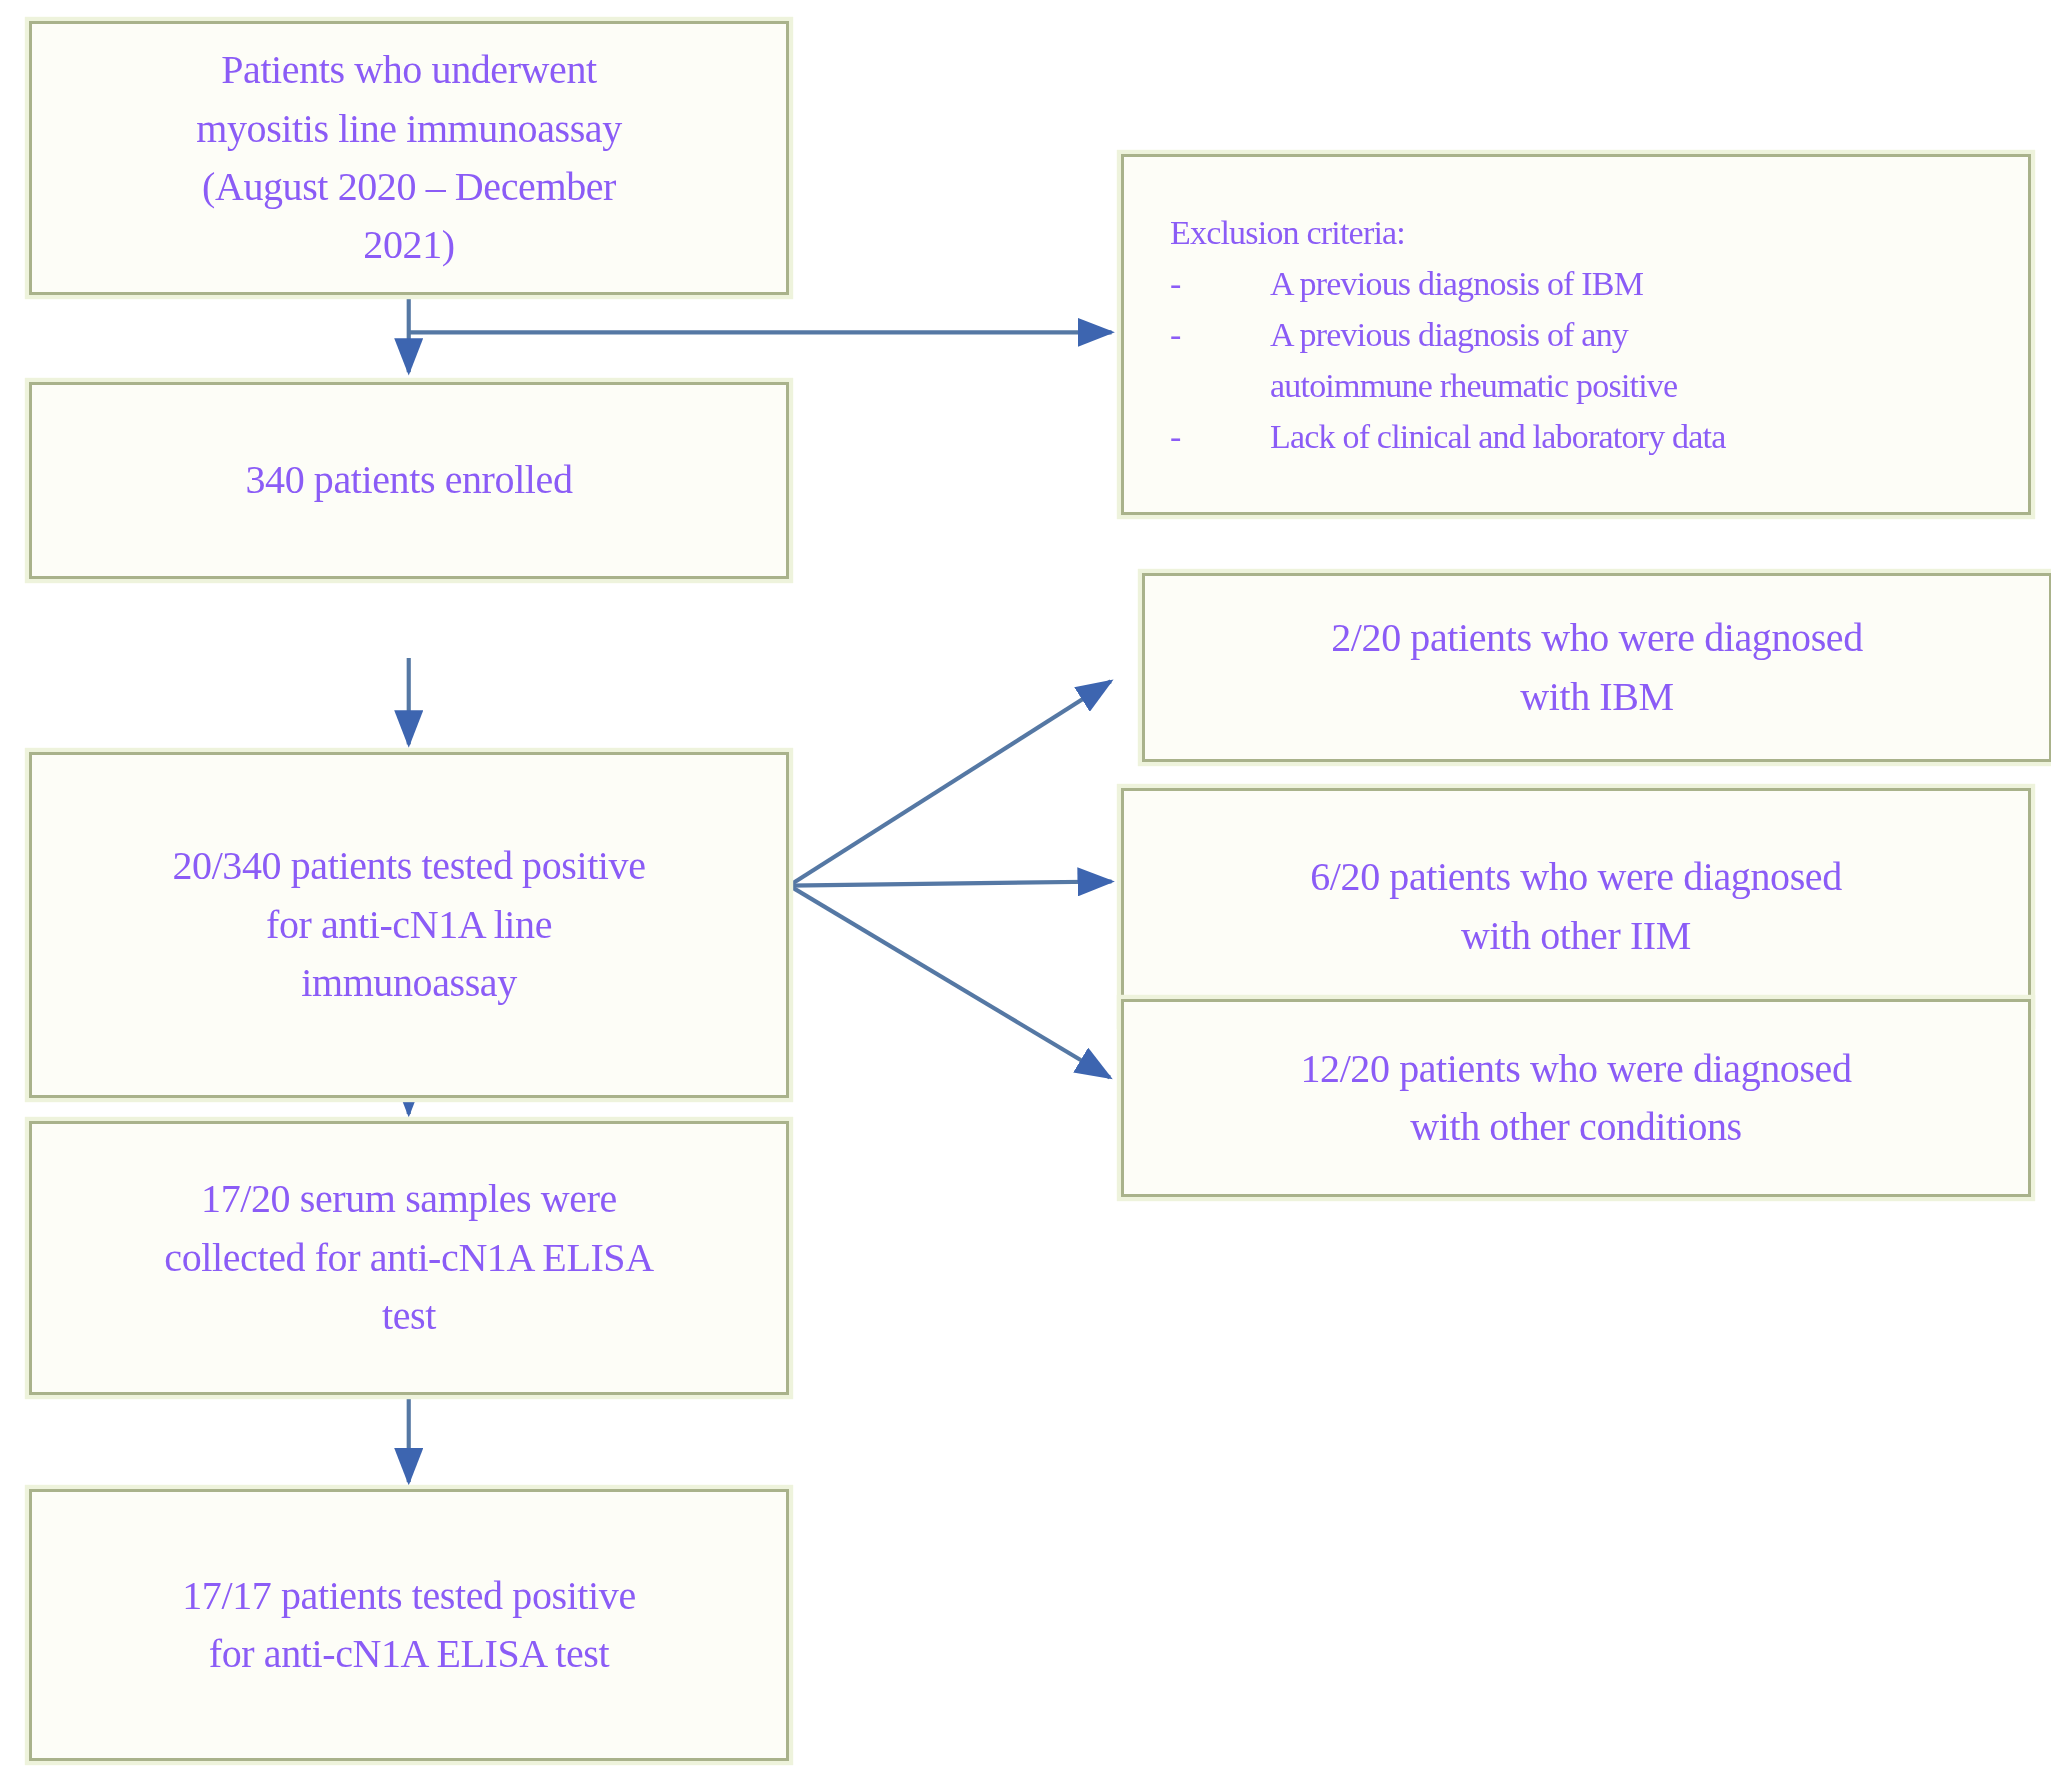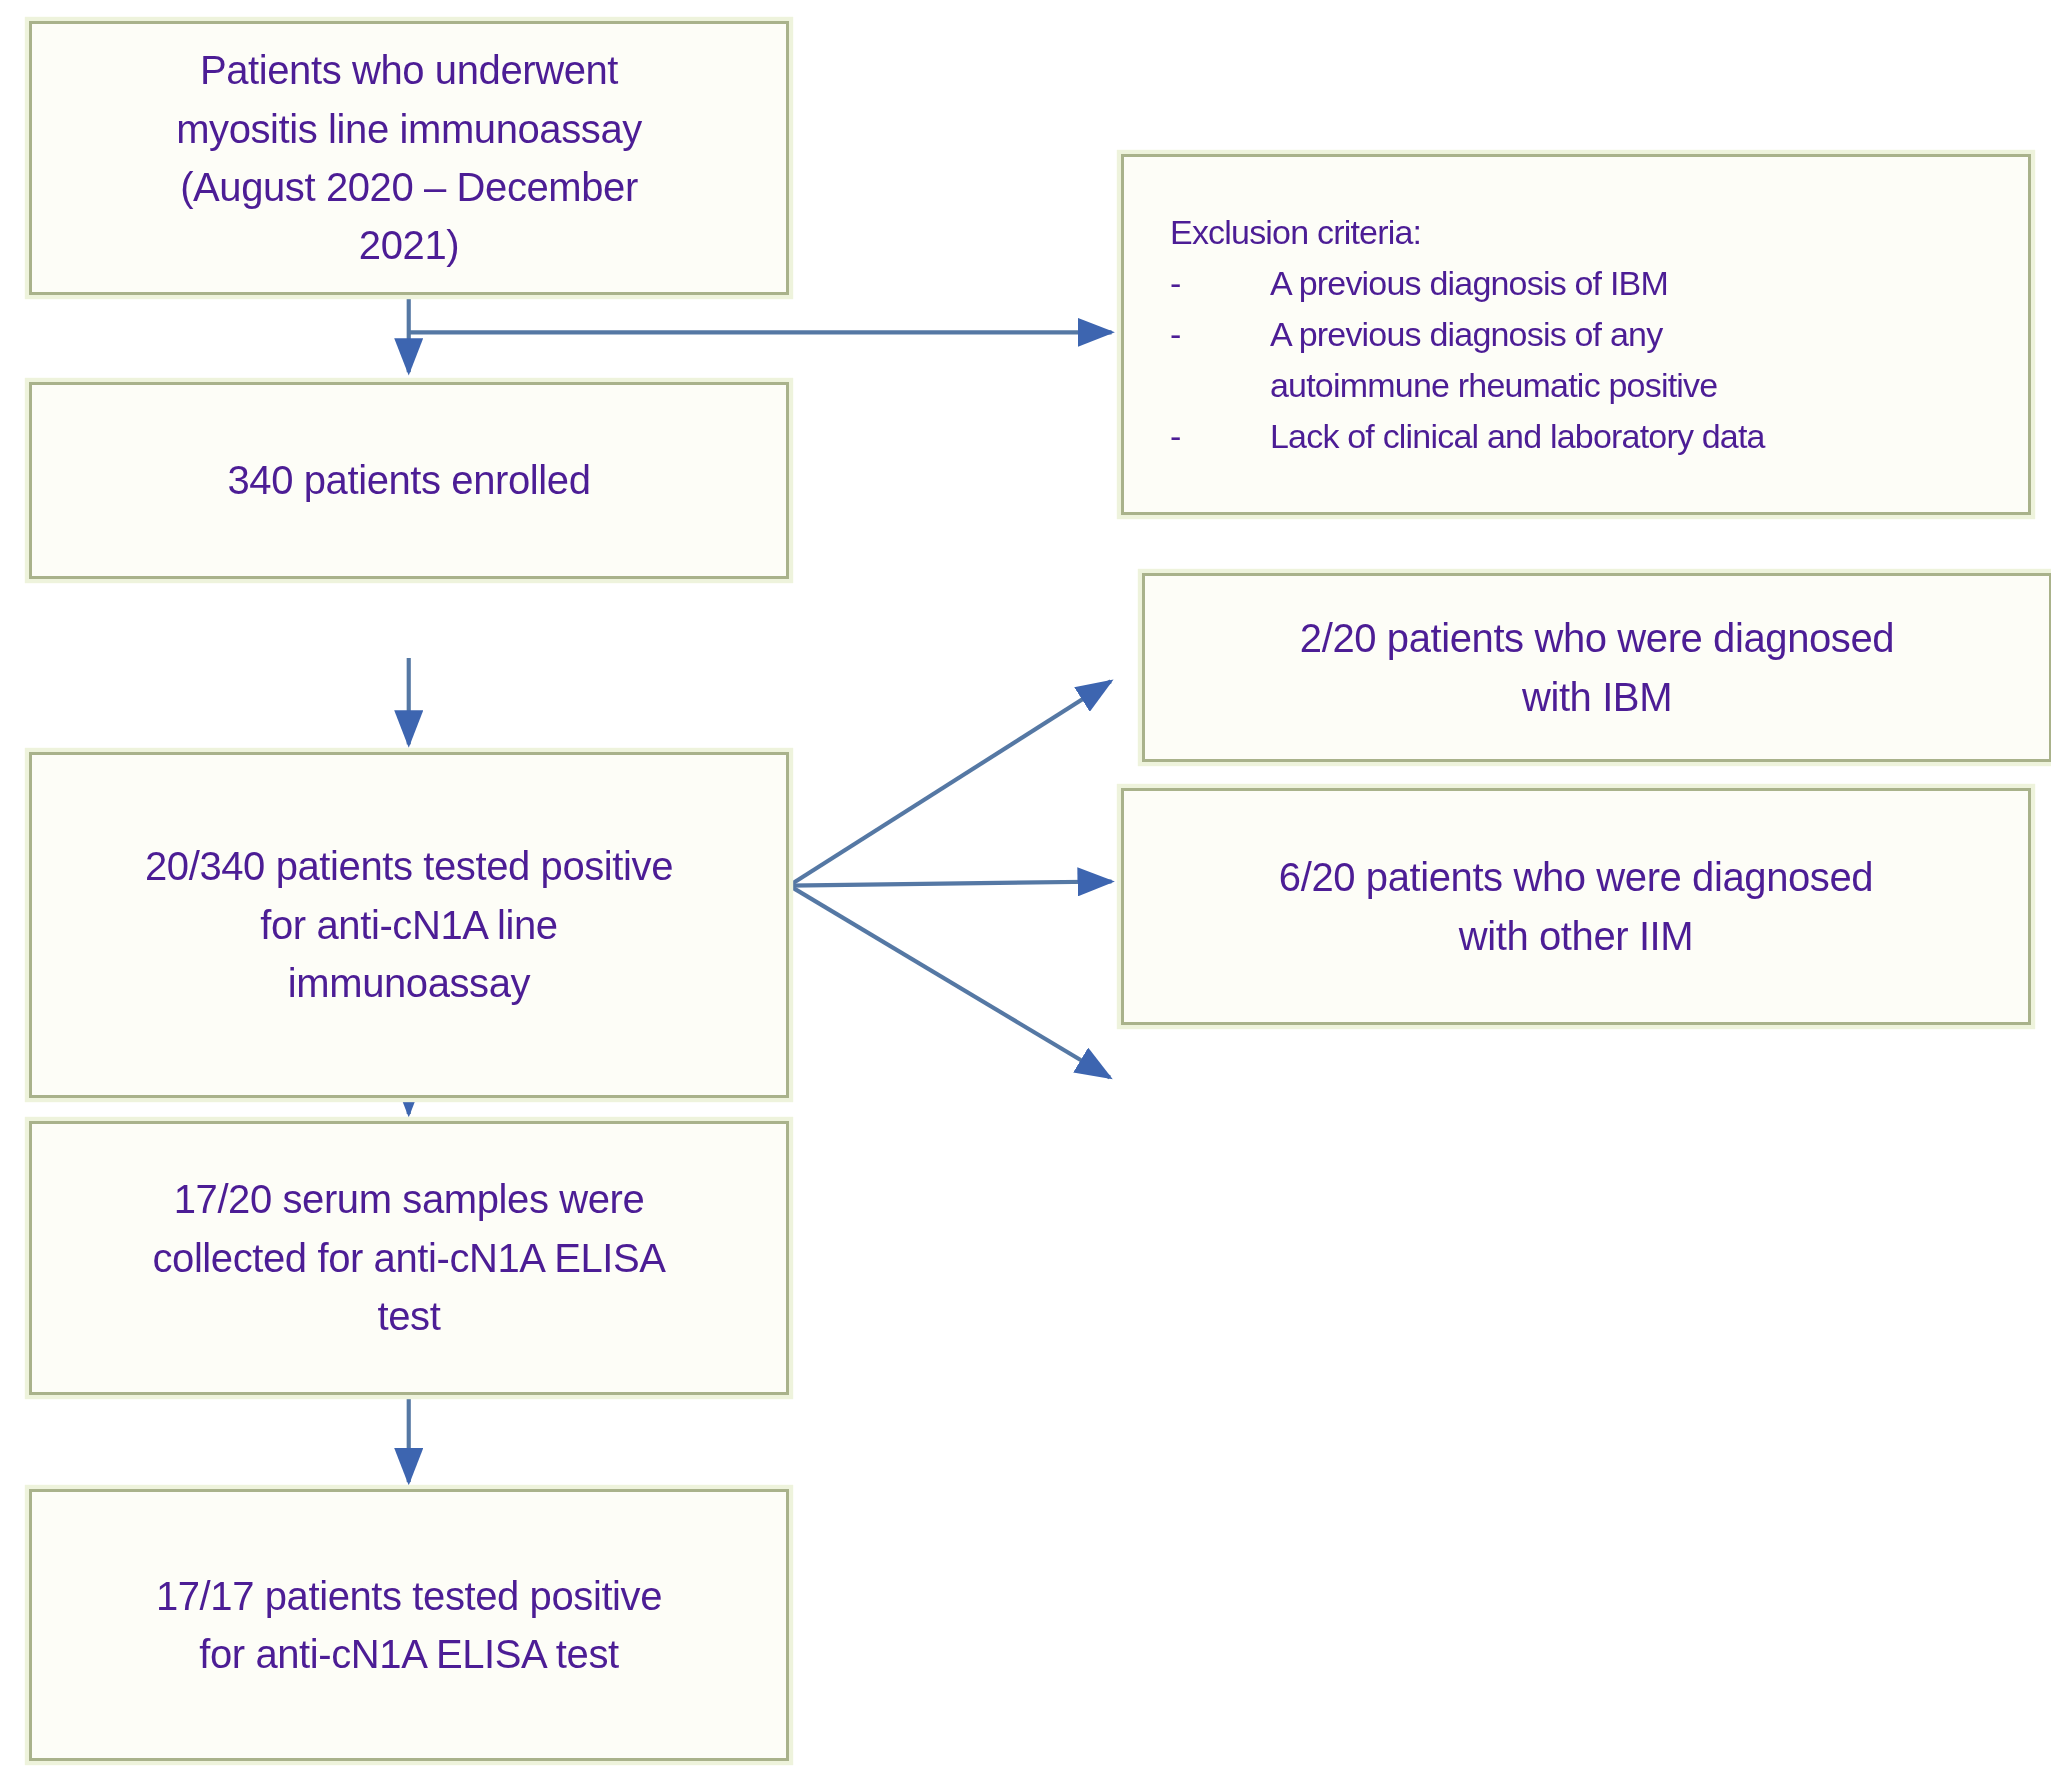--- a/index.html
+++ b/index.html
@@ -26,29 +26,30 @@
     width: 2052px;
     height: 1792px;
     pointer-events: none;
   }
   .box {
     position: absolute;
     box-sizing: border-box;
     background: #fdfdf7;
     border: 3.3px solid #a9b28b;
     box-shadow: 0 0 0 4.2px #eef3dc;
-    color: #4c1d95;
+    color: #8b5cf6;
     display: flex;
     flex-direction: column;
     justify-content: center;
     align-items: center;
     text-align: center;
     font-size: 40px;
     line-height: 1.46;
     letter-spacing: -0.4px;
+    font-family: Liberation Serif, serif;
   }
   .box .line { white-space: nowrap; }
 
   
   .b1 { left: 29px;  top: 21px;   width: 760px;  height: 274px; }
   .b2 { left: 29px;  top: 382px;  width: 760px;  height: 197px; }
   .b3 { left: 29px;  top: 752px;  width: 760px;  height: 346px; }
   .b4 { left: 29px;  top: 1121px; width: 760px;  height: 274px; }
   .b5 { left: 29px;  top: 1489px; width: 760px;  height: 272px; }
 
@@ -144,15 +145,19 @@
   <div class="box r1">
       <div class="line">2/20 patients who were diagnosed</div>
       <div class="line">with IBM</div>
     </div>
 
   <div class="box r2">
       <div class="line">6/20 patients who were diagnosed</div>
       <div class="line">with other IIM</div>
     </div>
 
+  <div class="box r3">
+      <div class="line">12/20 patients who were diagnosed</div>
+      <div class="line">with other conditions</div>
+    </div>
 
 </div>
 
 
 </body></html>

